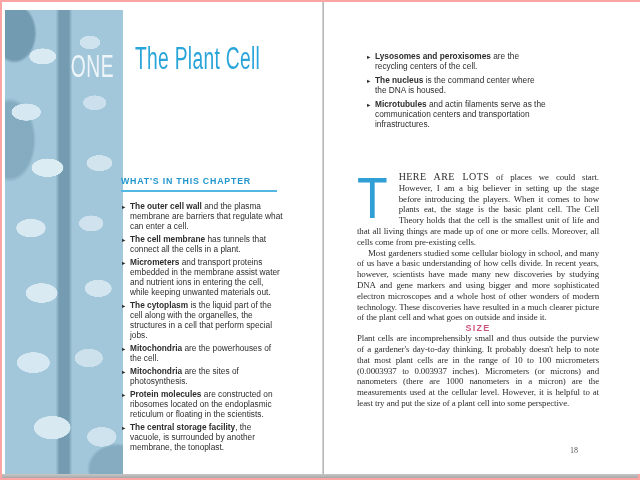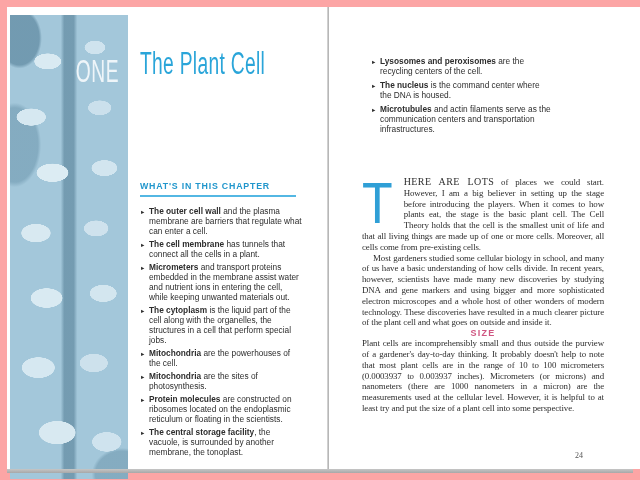--- a/index.html
+++ b/index.html
@@ -1,17 +1,17 @@
 <!DOCTYPE html>
 <html><head>
 <meta charset="utf-8">
 <style>
   html,body{margin:0;padding:0;width:640px;height:480px;overflow:hidden;background:#ffffff;}
   *{box-sizing:border-box;}
-  .spread{position:absolute;inset:0;background:#ffffff;border:7px solid #fca5a5;}
+  .spread{position:absolute;inset:0;background:#ffffff;border:2px solid #fca5a5;}
   .page-edge-shadow{position:absolute;left:0;right:0;bottom:0;height:4px;background:linear-gradient(#c6c6c6,#a8a8a8);}
   .spine{position:absolute;top:0;bottom:4px;left:320px;width:2px;background:linear-gradient(90deg,#dcdcdc,#ababab);}
   .page{position:absolute;top:0;bottom:4px;background:#fff;}
   .page-left{left:0;width:320px;}
   .page-right{left:322px;width:317px;}
 
   
   .chapter-image{position:absolute;left:3px;top:8px;width:118px;height:464px;
     background-color:#a3c7da;
     background-image:
@@ -33,21 +33,21 @@
       radial-gradient(ellipse 40px 64px at 4% 28%, rgba(90,134,158,.42) 0 58%, transparent 66%),
       radial-gradient(ellipse 46px 40px at 95% 99%, rgba(96,139,162,.45) 0 58%, transparent 66%),
       linear-gradient(90deg, transparent 43%, rgba(108,148,170,.85) 46% 54%, transparent 57%);
   }
   .condensed{display:inline-block;transform:scaleX(.62);white-space:nowrap;}
   .chapter-number{position:absolute;right:9px;top:40px;color:#eef5f9;
     font:400 31px/34px "Liberation Sans",sans-serif;letter-spacing:1px;transform-origin:100% 50%;}
   .chapter-title{position:absolute;left:133px;top:40px;color:#2aa5d9;
     font:400 31px/34px "Liberation Sans",sans-serif;letter-spacing:.5px;transform-origin:0 50%;}
 
-  .sidebar{position:absolute;left:133px;top:174px;width:162px;font-family:"Liberation Sans",sans-serif;}
+  .sidebar{position:absolute;left:119px;top:174px;width:162px;font-family:"Liberation Sans",sans-serif;}
   .sidebar-heading{color:#2196cc;font-size:8.8px;font-weight:700;letter-spacing:.8px;}
   .heading-rule{width:156px;height:2px;background:#53b7e3;margin-top:4px;}
   .bullet-list{margin-top:9px;display:flex;flex-direction:column;gap:3px;align-items:center;}
   .bullet-item{display:flex;color:#2d2d2d;font-size:8.3px;line-height:10px;}
   .bullet-marker{flex:0 0 9px;font-size:5.5px;line-height:10px;padding-top:1px;color:#2d2d2d;}
   .bullet-text{flex:1;}
   .lead{font-weight:700;}
 
   
   .r-bullets{position:absolute;left:42px;top:40px;width:180px;display:flex;flex-direction:column;gap:4px;
@@ -135,18 +135,18 @@
 
     <div class="r-body">
       <p>
         <span class="drop-cap">T</span><span class="sc">HERE ARE LOTS</span><span> of places we could start. However, I am a big believer in setting up the stage before introducing the players. When it comes to how plants eat, the stage is the basic plant cell. The Cell Theory holds that the cell is the smallest unit of life and that all living things are made up of one or more cells. Moreover, all cells come from pre-existing cells.</span>
       </p>
       <p class="indent">Most gardeners studied some cellular biology in school, and many of us have a basic understanding of how cells divide. In recent years, however, scientists have made many new discoveries by studying DNA and gene markers and using bigger and more sophisticated electron microscopes and a whole host of other wonders of modern technology. These discoveries have resulted in a much clearer picture of the plant cell and what goes on outside and inside it.</p>
       <p class="size-heading">SIZE</p>
       <p>Plant cells are incomprehensibly small and thus outside the purview of a gardener's day-to-day thinking. It probably doesn't help to note that most plant cells are in the range of 10 to 100 micrometers (0.0003937 to 0.003937 inches). Micrometers (or microns) and nanometers (there are 1000 nanometers in a micron) are the measurements used at the cellular level. However, it is helpful to at least try and put the size of a plant cell into some perspective.</p>
     </div>
 
-    <div class="page-number">24</div>
+    <div class="page-number">18</div>
   </div>
 
   <div class="spine"></div>
   <div class="page-edge-shadow"></div>
 </div>
 
 </body></html>

